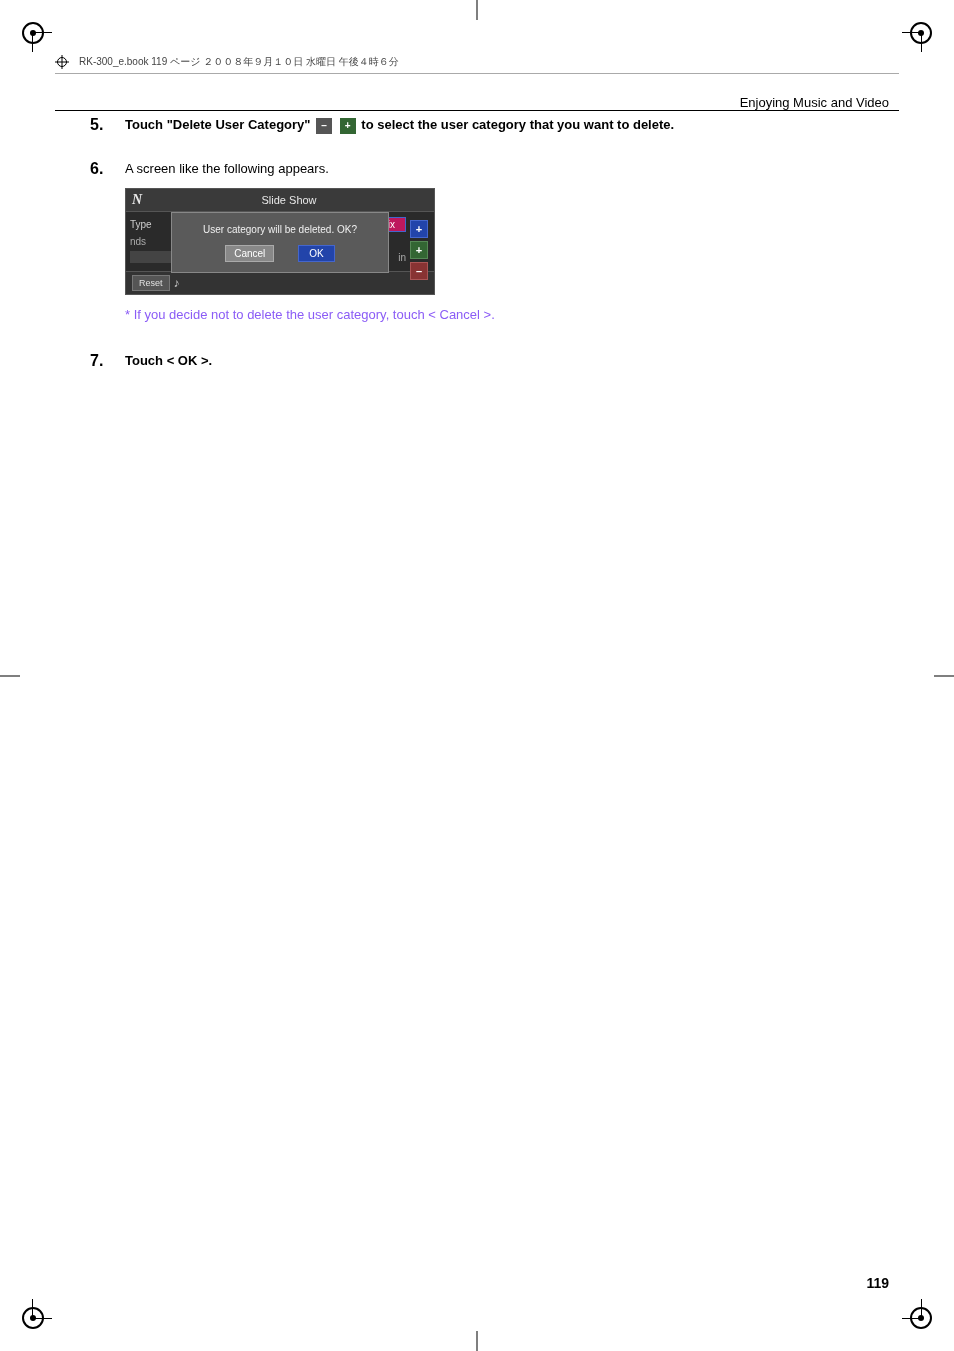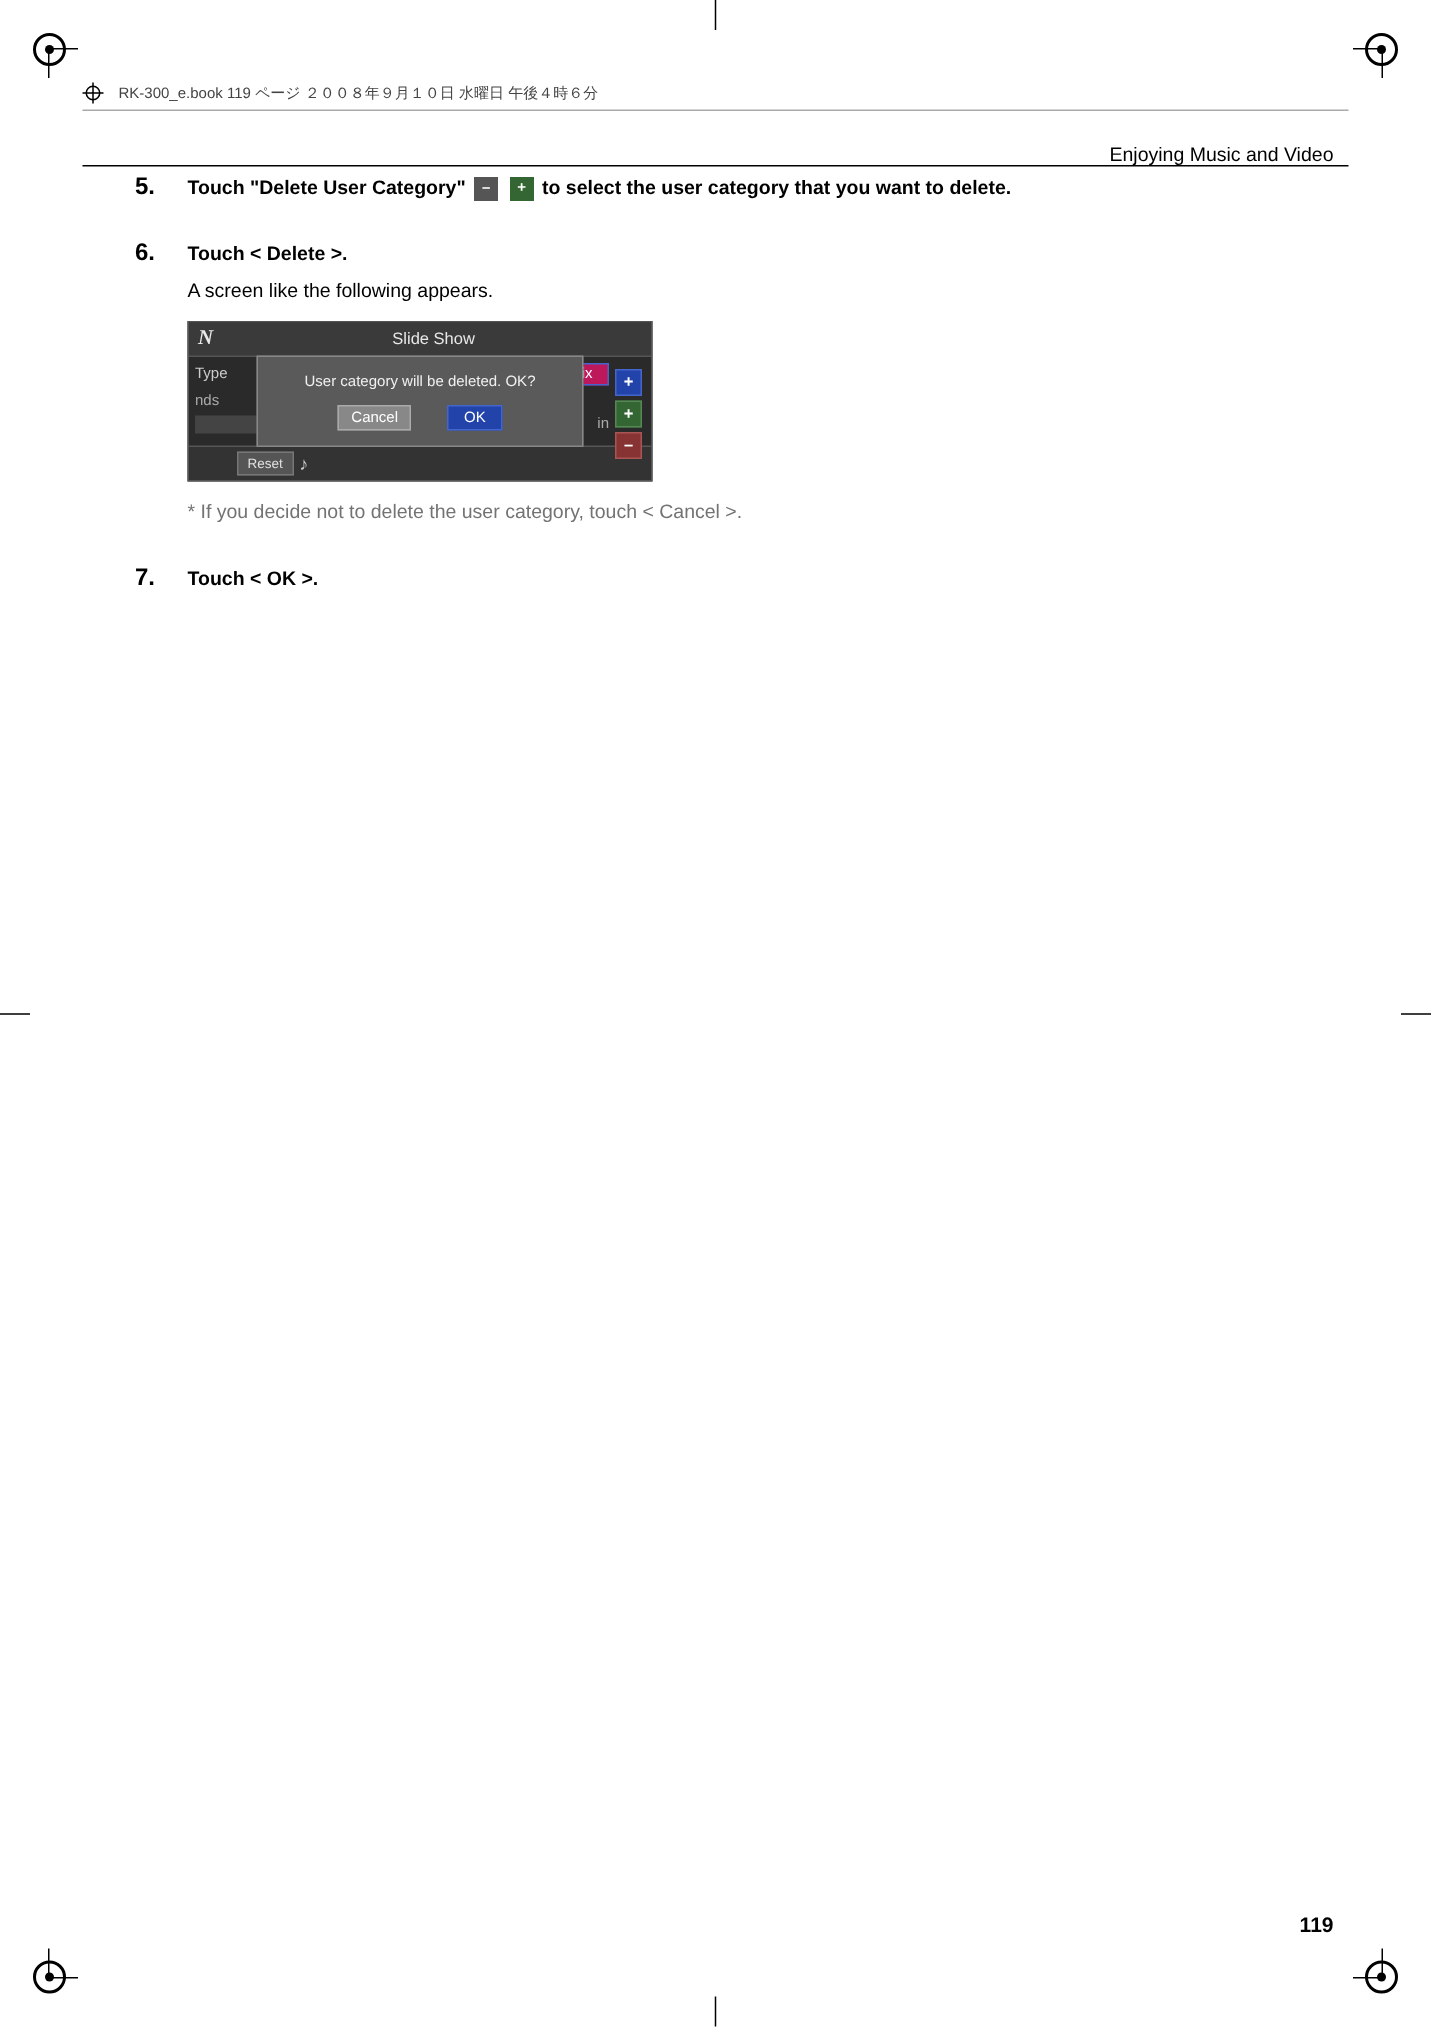--- a/index.html
+++ b/index.html
@@ -252,32 +252,31 @@
       padding: 3px 6px;
       border-top: 1px solid #555;
     }
     .ss-reset-btn {
       background: #555;
       color: #e0e0e0;
       border: 1px solid #777;
       font-size: 9px;
       padding: 2px 6px;
       cursor: pointer;
-      margin-left: 26px;
     }
     .ss-music-icon {
       color: #ccc;
       font-size: 12px;
       margin-left: 4px;
     }
 
     
     .note-text {
       font-size: 12px;
-      color: #737373;
+      color: #8b5cf6;
       margin-top: 8px;
     }
 
     
     .page-number {
       position: absolute;
       bottom: 60px;
       right: 65px;
       font-size: 14px;
       font-weight: bold;
@@ -407,21 +406,20 @@
     <div class="step-content">
       <p>
         <strong><span>Touch "Delete User Category"</span>&nbsp;<span class="btn-icon">–</span>&nbsp;<span class="btn-icon" style="background:#336633;">+</span>&nbsp;<span>to select the user category that you want to delete.</span></strong>
       </p>
     </div>
   </div>
 
   <div class="step">
     <div class="step-number">6.</div>
     <div class="step-content">
-      <p><strong><span>Touch &lt; Delete &gt;.</span></strong></p>
       <p>A screen like the following appears.</p>
 
       <div class="screenshot-container">
         <div class="screenshot">
 
           <div class="ss-header">
             <span class="ss-logo">N</span>
             <span class="ss-title-text">Slide Show</span>
           </div>
 

